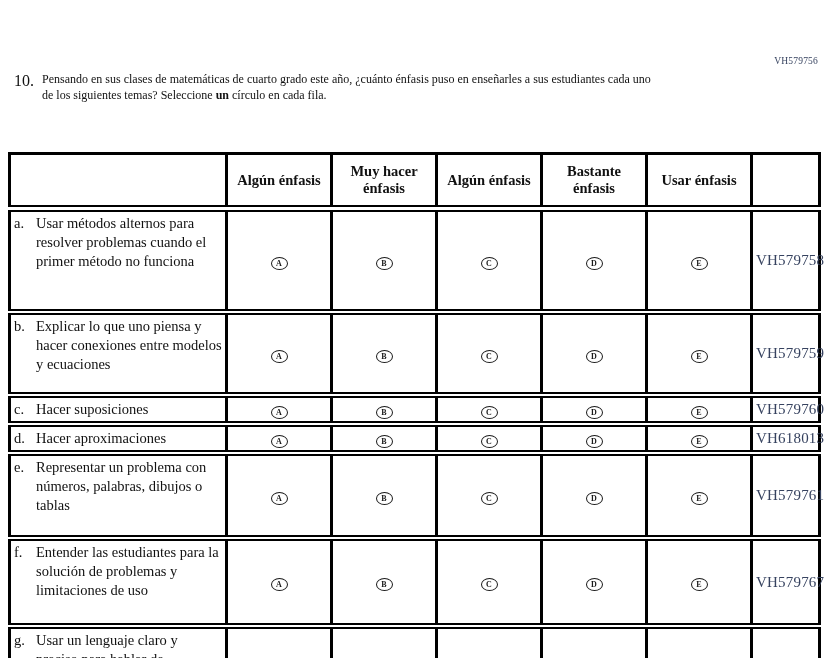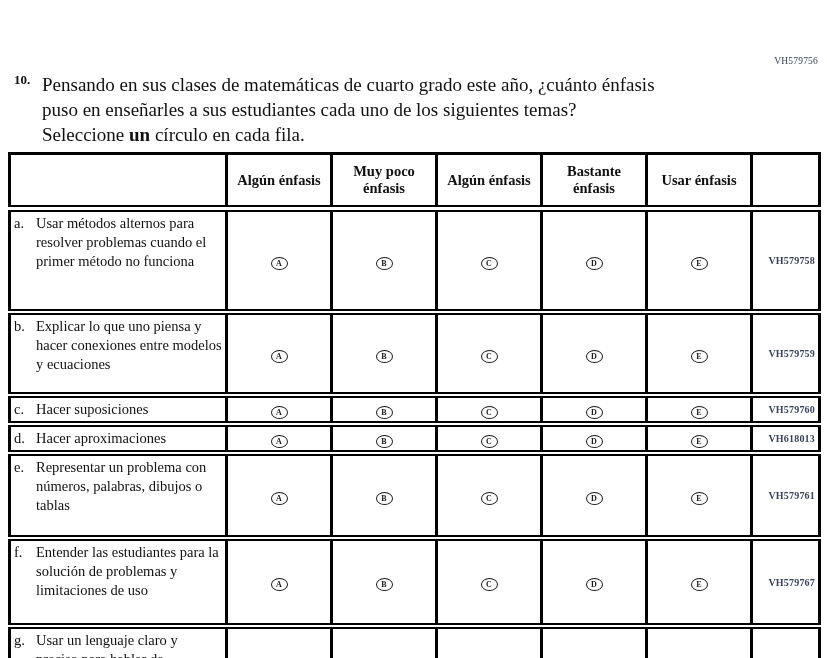--- a/index.html
+++ b/index.html
@@ -17,25 +17,25 @@
     position: absolute; top: 12px; right: 9px;
     font-size: 9.5px; color: #36425f; letter-spacing: 0.2px;
   }
 
   .question {
     position: absolute; top: 28px; left: 14px;
     width: 660px;
     display: flex;
   }
   .q-number {
-    font-weight: bold; font-size: 13px;
+    font-weight: normal; font-size: 16px;
     width: 28px; flex: 0 0 28px;
   }
   .q-text {
-    font-size: 19px; line-height: 1.32; width: 615px;
+    font-size: 12px; line-height: 1.32; width: 615px;
   }
   .q-bold { font-weight: bold; }
 
   table.grid {
     position: absolute; top: 108px; left: 8px;
     border-collapse: collapse;
     table-layout: fixed;
     width: 810px;
     border: 3px solid #000;
   }
@@ -75,23 +75,22 @@
     border: 1.4px solid #1a1a1a;
     border-radius: 50%;
     font-size: 8px; line-height: 11px;
     text-align: center; font-weight: bold;
     color: #1a1a1a;
     cursor: pointer;
   }
 
   .code-cell {
     text-align: right; vertical-align: middle;
-    font-size: 10px; color: #36425f; letter-spacing: 0.2px;
+    font-size: 15px; color: #36425f; letter-spacing: 0.2px;
     padding: 1px;
-    font-weight: bold;
   }
 
   
   tbody tr:nth-child(1) .label-cell { height: 93px; }
   tbody tr:nth-child(2) .label-cell { height: 73px; }
   tbody tr:nth-child(3) .label-cell { height: 19px; }
   tbody tr:nth-child(4) .label-cell { height: 19px; }
   tbody tr:nth-child(5) .label-cell { height: 75px; }
   tbody tr:nth-child(6) .label-cell { height: 78px; }
   tbody tr:nth-child(7) .label-cell { height: 91px; }
@@ -115,21 +114,21 @@
         <col class="c-opt">
         <col class="c-opt">
         <col class="c-opt">
         <col class="c-opt">
       <col class="c-code">
     </colgroup>
     <thead>
       <tr>
         <th></th>
         <th>Algún énfasis</th>
-        <th>Muy poco énfasis</th>
+        <th>Muy hacer énfasis</th>
         <th>Algún énfasis</th>
         <th>Bastante énfasis</th>
         <th>Usar énfasis</th>
         <th></th>
       </tr>
     </thead>
     <tbody>
         <tr>
           <td class="label-cell">
             <div class="label-wrap">

